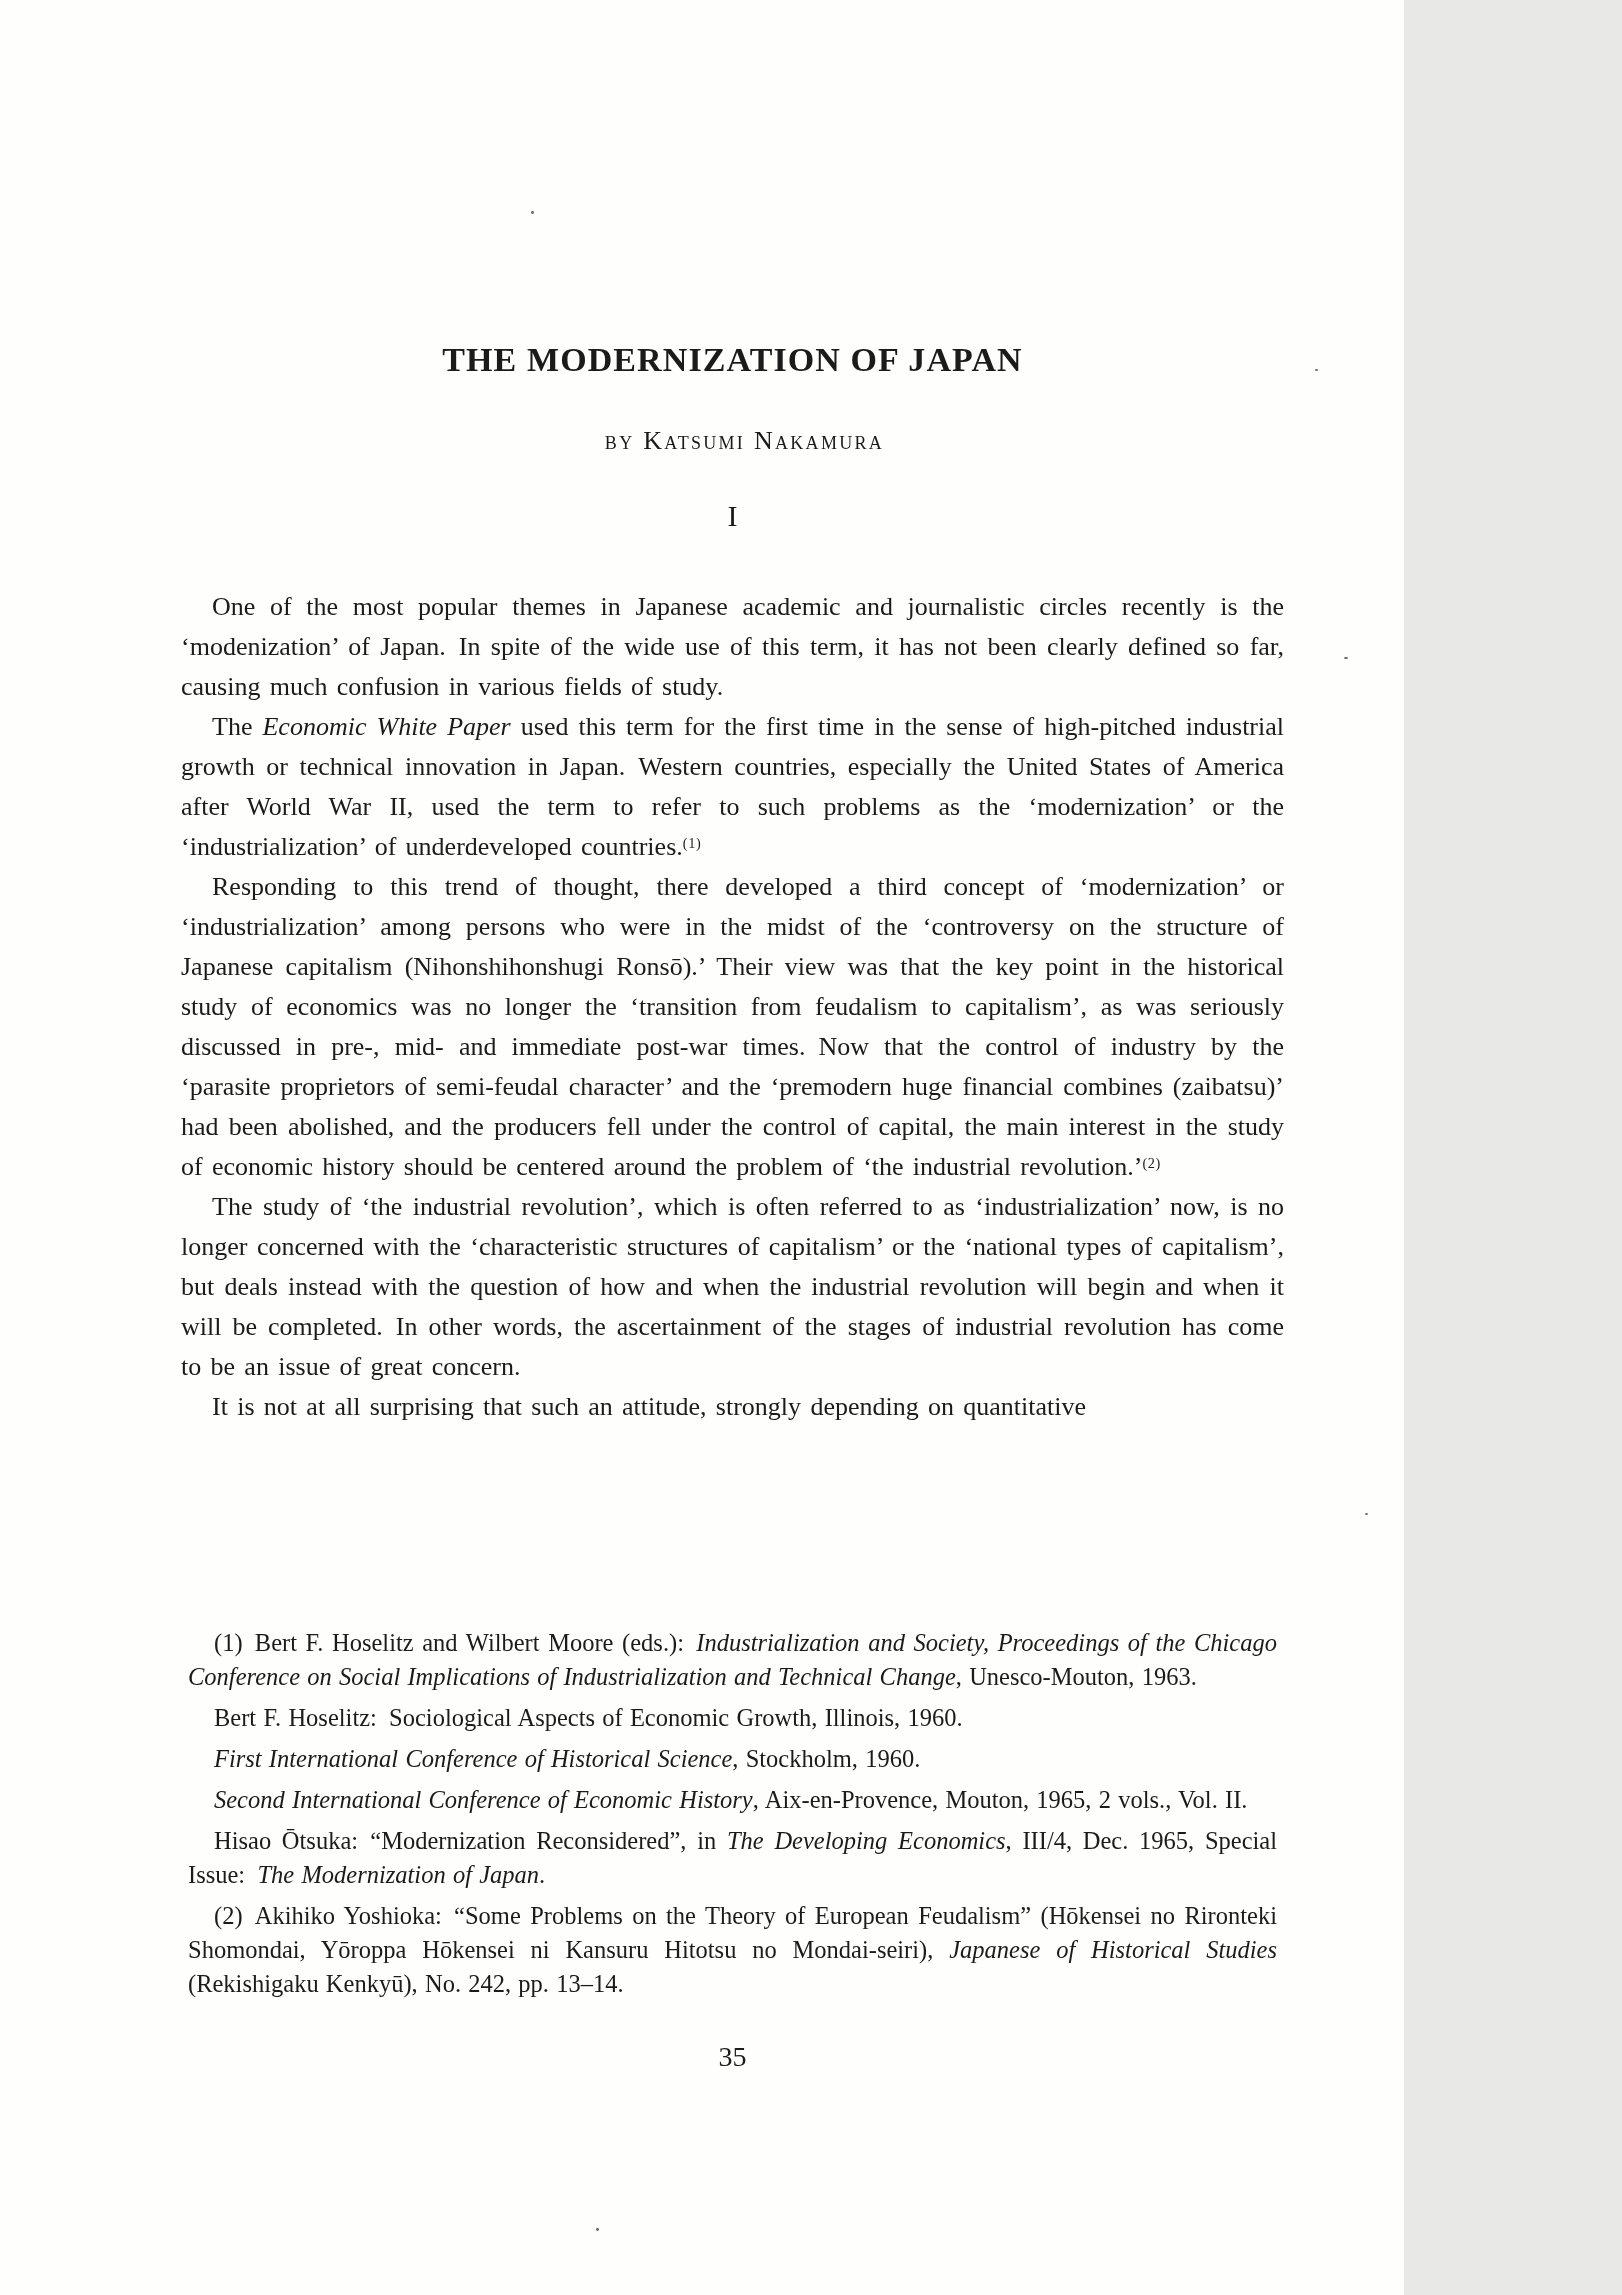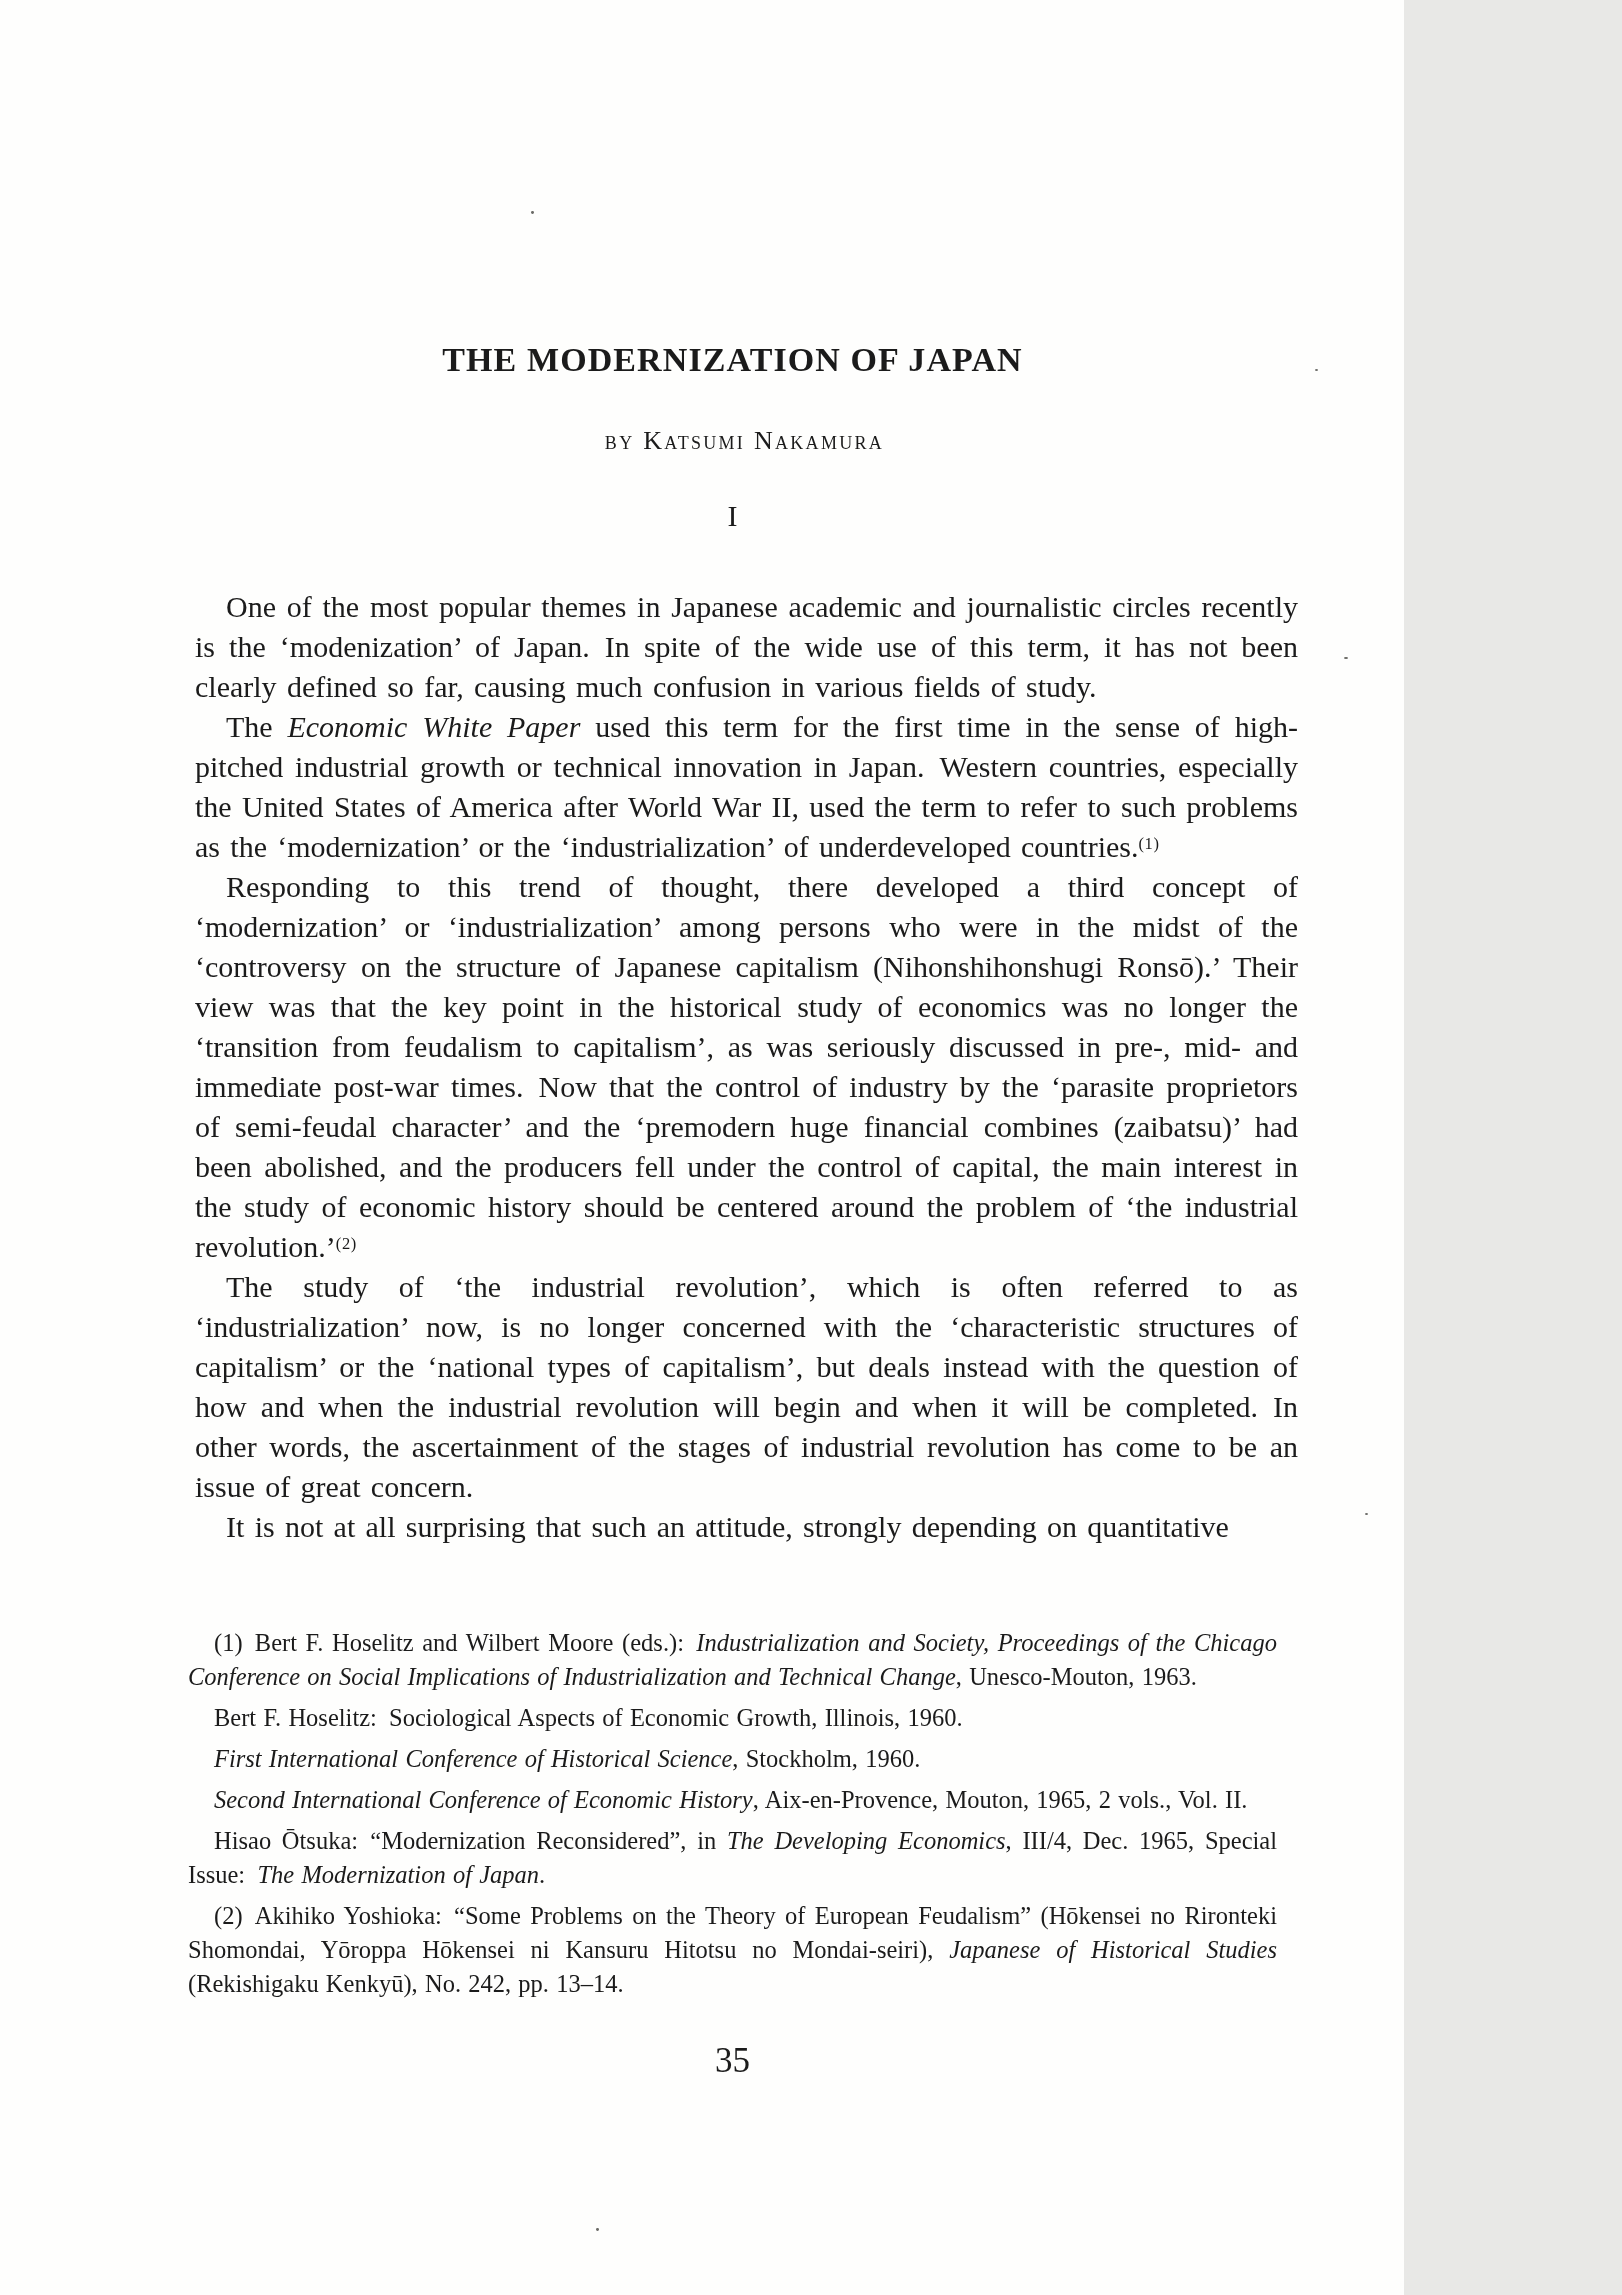--- a/index.html
+++ b/index.html
@@ -27,38 +27,38 @@
     font-size:26px;
     letter-spacing:2.3px;
     white-space:nowrap;
   }
   .section-numeral{
     position:absolute;top:499px;left:0;width:100%;
     text-align:center;
     font-size:30px;
   }
   .body-text{
-    position:absolute;top:587px;left:14px;width:100%;
-    font-size:30px;line-height:40px;
+    position:absolute;top:587px;left:0;width:100%;
+    font-size:26px;line-height:40px;
     text-align:justify;
     word-spacing:2.8px;
   }
   .body-text p{margin:0;text-indent:31px;}
   .footnotes{
     position:absolute;top:1619px;left:0;width:100%;
     font-size:24.5px;line-height:34px;
     text-align:justify;
     word-spacing:1.1px;
   }
   .footnotes p{margin:7px;text-indent:26px;}
   sup{font-size:0.55em;line-height:0;vertical-align:0.5em;letter-spacing:0.6px;}
   .page-number{
     position:absolute;top:2041px;left:0;width:100%;
     text-align:center;
-    font-size:35px;
+    font-size:28px;
   }
   
   .speck{position:absolute;background:#6a6a66;border-radius:50%;}
 </style>
 </head>
 <body>
 
 <div class="page">
   <div class="content">
 

